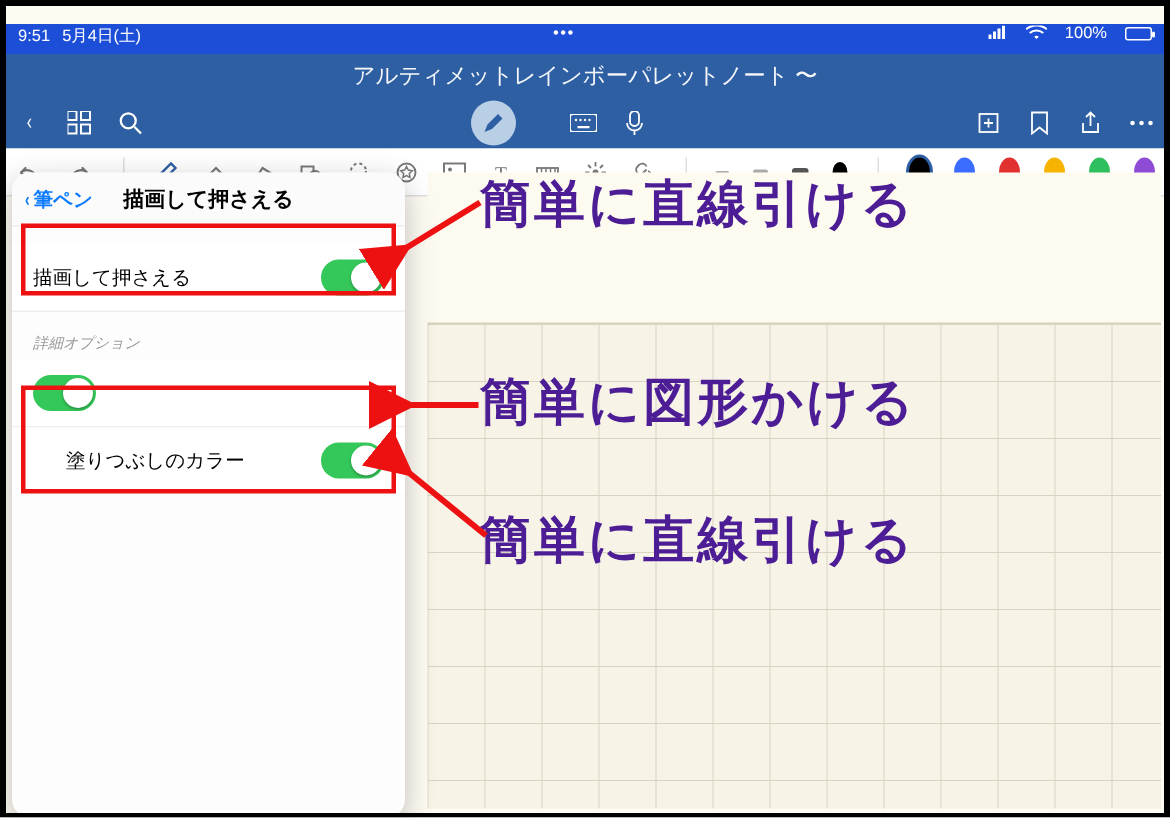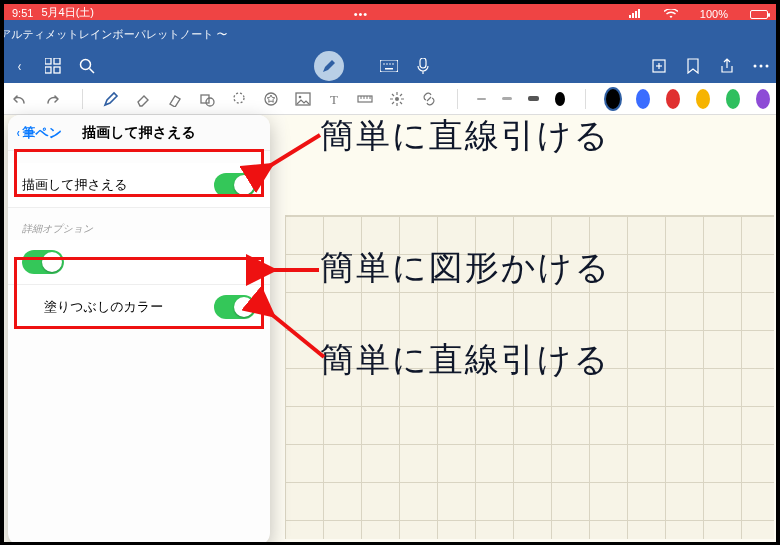--- a/index.html
+++ b/index.html
@@ -5,35 +5,35 @@
   * { box-sizing: border-box; margin: 0; padding: 0; }
   body {
     width: 780px; height: 545px;
     font-family: -apple-system, "Hiragino Sans", sans-serif;
     background: #fdfbf2;
     position: relative; overflow: hidden;
   }
   .black-frame { position:absolute; inset:0; border-top:4px solid #000; border-left:4px solid #000; border-right:4px solid #000; border-bottom:3px solid #000; pointer-events:none; z-index:100; }
   
   .status-bar {
-    height: 20px; background:#ef4444; color:#fff;
-    display:flex; align-items:flex-end; justify-content:space-between;
-    font-size:11px; padding:0 12px;
+    height: 20px; background:#1d4ed8; color:#fff;
+    display:flex; align-items:flex-start; justify-content:space-between;
+    font-size:11px; padding:0 12px;margin-top:16px;
   }
   .status-left { display:flex; gap:8px; align-items:center; }
-  .status-right { display:flex; gap:22px; align-items:center; }
+  .status-right { display:flex; gap:12px; align-items:center; }
   .dots { letter-spacing:1px; }
   .battery { width:18px; height:9px; border:1px solid #fff; border-radius:2px; position:relative; }
   .battery::after { content:""; position:absolute; right:-3px; top:2px; width:2px; height:4px; background:#fff; border-radius:1px;}
   .battery-fill { background:#fff; height:100%; width:100%; }
   
   .title-bar {
     height:28px; background:#2f5fa3; color:#fff;
-    display:flex; align-items:center; 
-    font-size:11px; position:relative;
+    display:flex; align-items:center; justify-content:center;
+    font-size:15px; position:relative;
   }
   .title-text { opacity:.95; }
   
   .appbar {
     height:35px; background:#2f5fa3; display:flex; align-items:center;
     padding:0 10px; gap:16px; color:#fff; font-size:15px;
   }
   .appbar .spacer { flex:1; }
   .icn { width:18px; height:18px; display:inline-flex; align-items:center; justify-content:center; }
   .center-circle {
@@ -94,21 +94,21 @@
   .toggle {
     width:42px; height:24px; border-radius:12px; background:#34c759;
     position:relative;
   }
   .toggle::after {
     content:""; position:absolute; right:2px; top:2px; width:20px; height:20px;
     background:#fff; border-radius:50%; box-shadow:0 1px 2px rgba(0,0,0,.3);
   }
   .redbox { position:absolute; border:3px solid #e11; pointer-events:none; }
   .anno {
-    position:absolute; color:#0f172a; font-size:34px; font-weight:400;
+    position:absolute; color:#4c1d95; font-size:34px; font-weight:700;
     letter-spacing:2px; white-space:nowrap;
   }
   .arrow-svg { position:absolute; overflow:visible; }
   .chev { display:inline-block; transform:scaleX(.7); }
   svg { display:block; }
 </style>
 </head>
 <body>
 
 <div class="status-bar">

